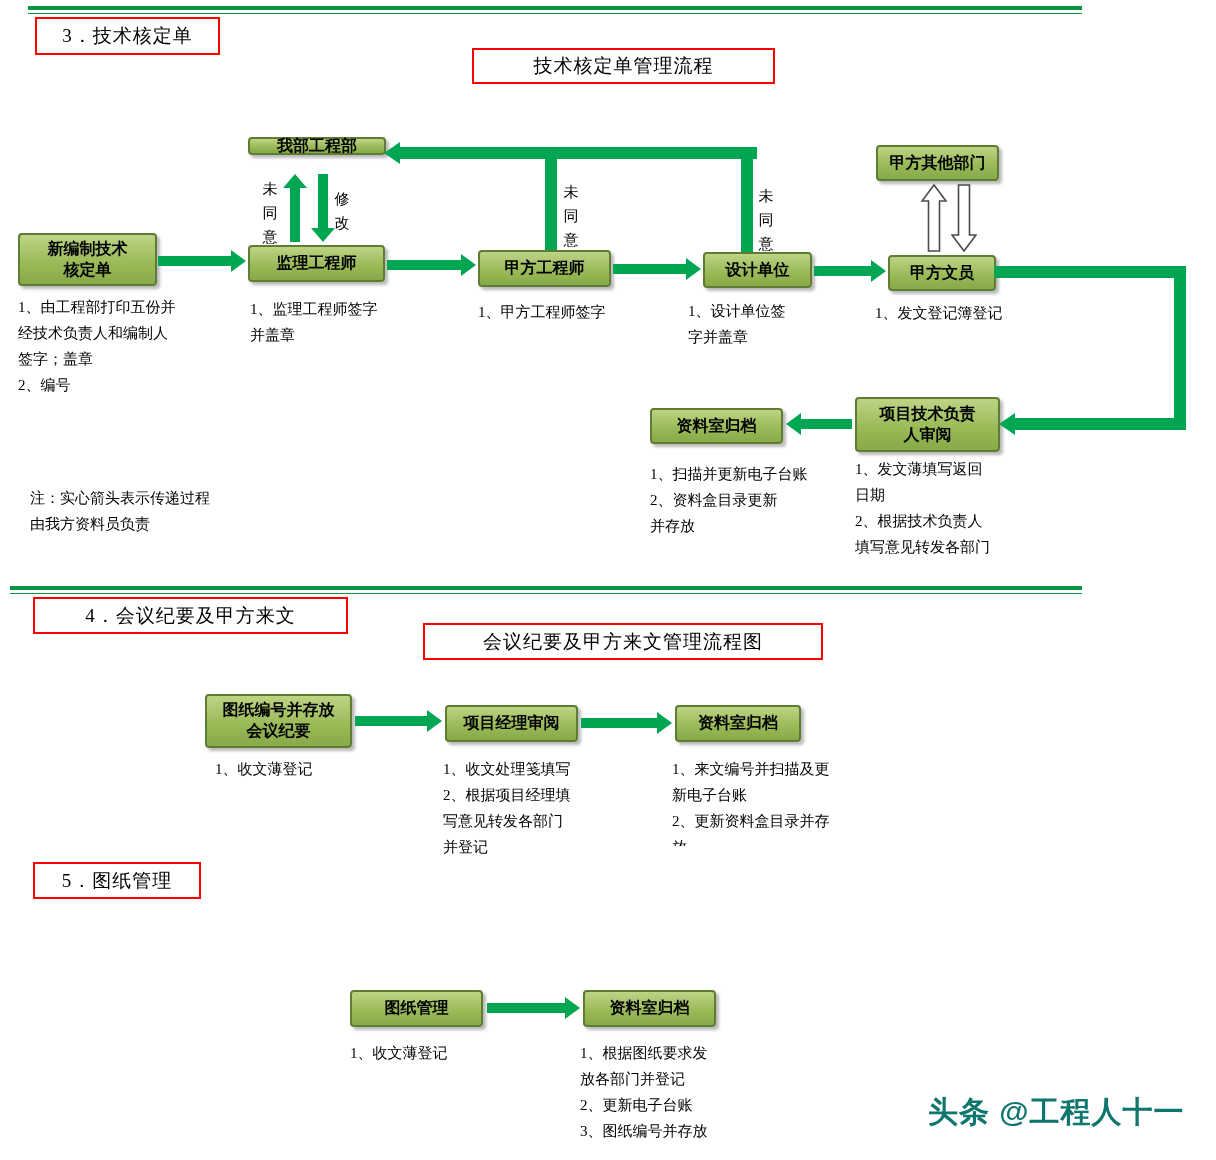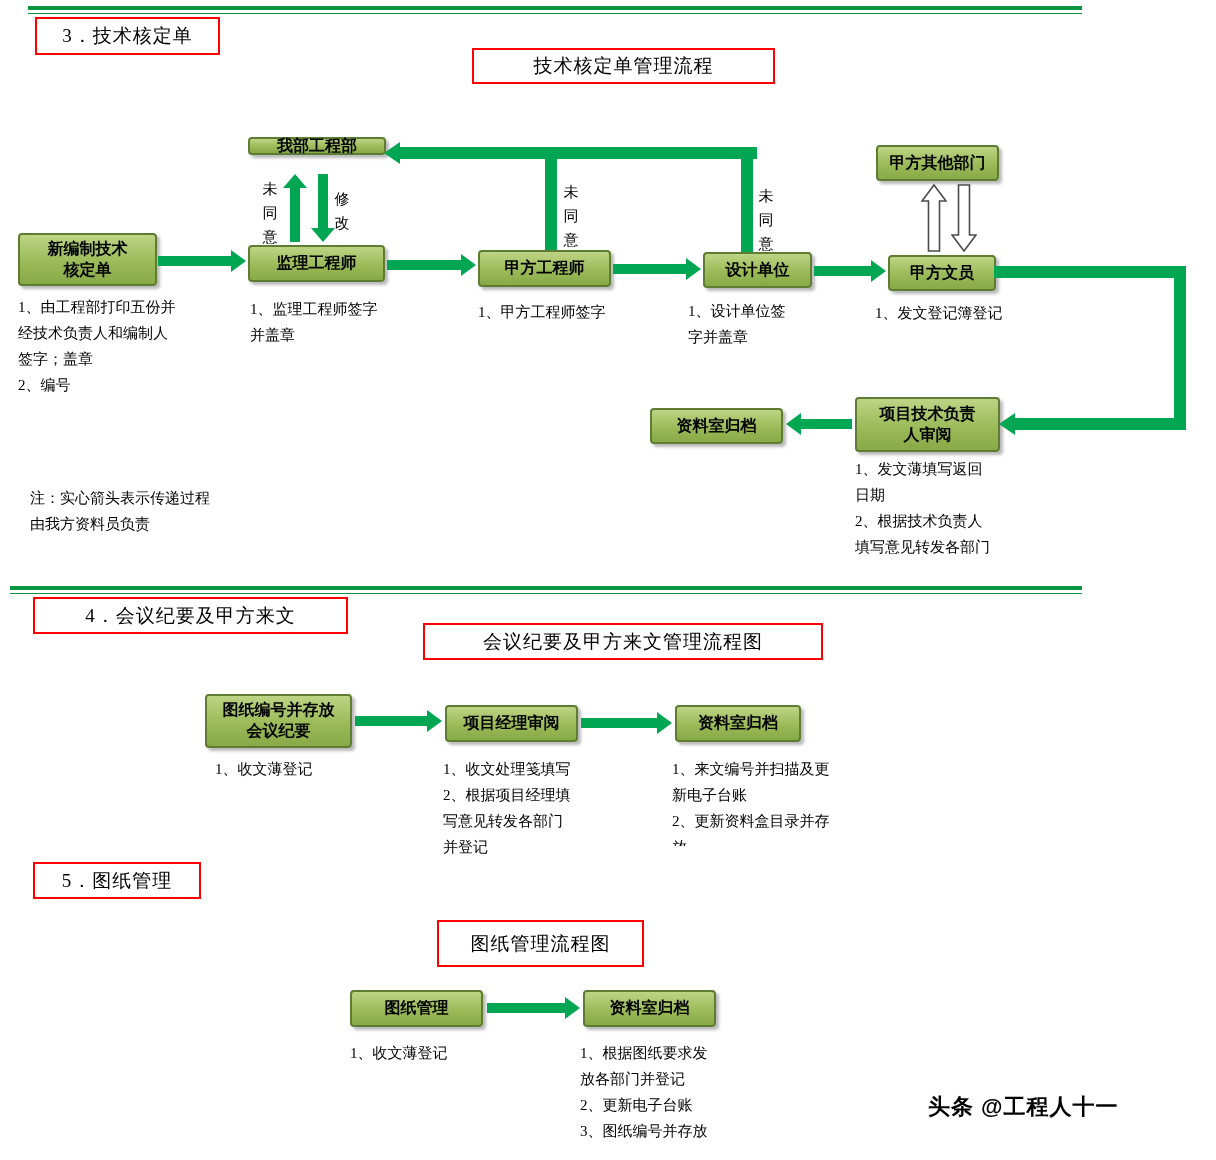--- a/index.html
+++ b/index.html
@@ -49,21 +49,21 @@
   
   .seg { position:absolute; background:#00A651; }
   .head-l { position:absolute; width:0; height:0;
             border-right:16px solid #00A651; border-top:11px solid transparent; border-bottom:11px solid transparent; }
 
   
   .hollow { position:absolute; }
   .hollow polygon { fill:#ffffff; stroke:#4b4b4b; stroke-width:1.6; }
 
   .watermark { position:absolute; font-family:"Liberation Sans","DejaVu Sans",sans-serif;
-               font-weight:bold; font-size:22px; color:#000000; letter-spacing:1px; }
+               font-weight:bold; font-size:30px; color:#0f766e; letter-spacing:1px; }
   .clip { overflow:hidden; }
 </style>
 </head>
 <body>
 
 <div class="canvas">
 
   <div class="hr-double" style="left:28px;top:6px;width:1054px"></div>
 
   <div class="redbox" style="left:35px;top:17px;width:185px;height:38px">3．技术核定单</div>
@@ -143,20 +143,23 @@
   <div class="anno" style="left:18px;top:294px;width:230px">1、由工程部打印五份并
 经技术负责人和编制人
 签字；盖章
 2、编号</div>
   <div class="anno" style="left:250px;top:296px;width:185px">1、监理工程师签字
 并盖章</div>
   <div class="anno" style="left:478px;top:299px;width:200px">1、甲方工程师签字</div>
   <div class="anno" style="left:688px;top:298px;width:145px">1、设计单位签
 字并盖章</div>
   <div class="anno" style="left:875px;top:300px;width:175px">1、发文登记簿登记</div>
+  <div class="anno" style="left:650px;top:461px;width:225px">1、扫描并更新电子台账
+2、资料盒目录更新
+并存放</div>
   <div class="anno" style="left:855px;top:456px;width:180px">1、发文薄填写返回
 日期
 2、根据技术负责人
 填写意见转发各部门</div>
   <div class="anno" style="left:30px;top:485px;width:270px">注：实心箭头表示传递过程
 由我方资料员负责</div>
 
   <div class="hr-double" style="left:10px;top:586px;width:1072px"></div>
 
   <div class="redbox" style="left:33px;top:597px;width:315px;height:37px">4．会议纪要及甲方来文</div>
@@ -180,21 +183,20 @@
   <div class="anno" style="left:443px;top:756px;width:175px">1、收文处理笺填写
 2、根据项目经理填
 写意见转发各部门
 并登记</div>
   <div class="anno clip" style="left:672px;top:756px;width:205px;height:90px">1、来文编号并扫描及更
 新电子台账
 2、更新资料盒目录并存
 放</div>
 
   <div class="redbox" style="left:33px;top:862px;width:168px;height:37px">5．图纸管理</div>
-  <div class="redbox" style="left:437px;top:920px;width:207px;height:47px">图纸管理流程图</div>
 
   <div class="node" style="left:350px;top:990px;width:133px;height:37px">图纸管理</div>
   <div class="node" style="left:583px;top:990px;width:133px;height:37px">资料室归档</div>
 
   <div class="arr arr-r" style="left:487px;top:997px;width:93px">
       <i class="shaft"></i>
       <i class="head"></i>
     </div>
 
   <div class="anno" style="left:350px;top:1040px;width:180px">1、收文薄登记</div>

